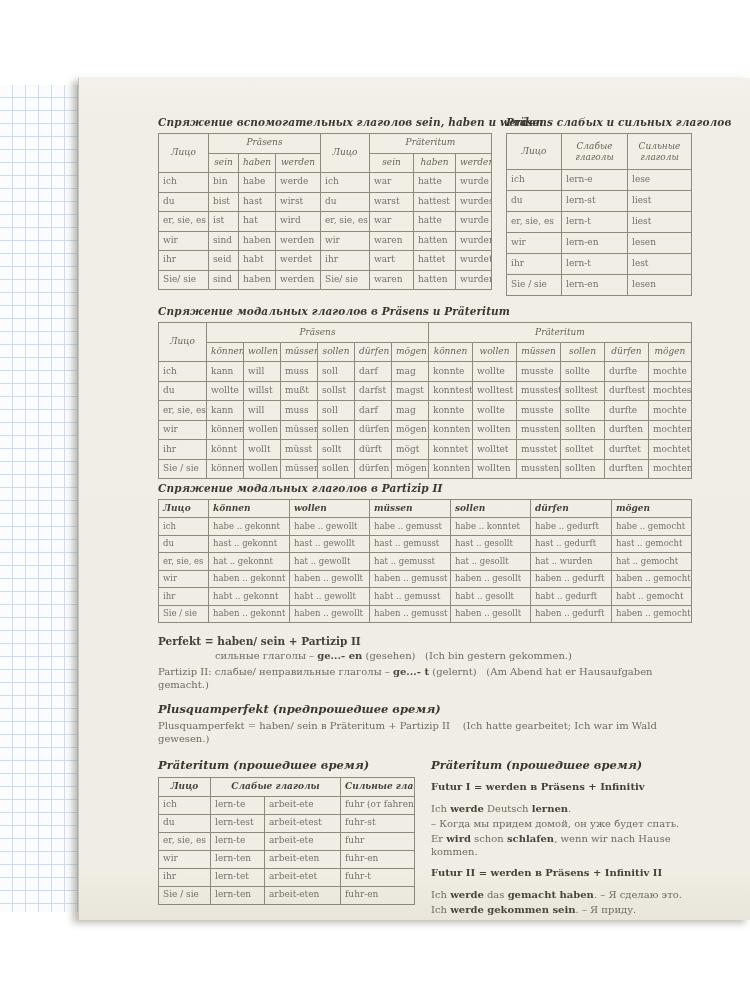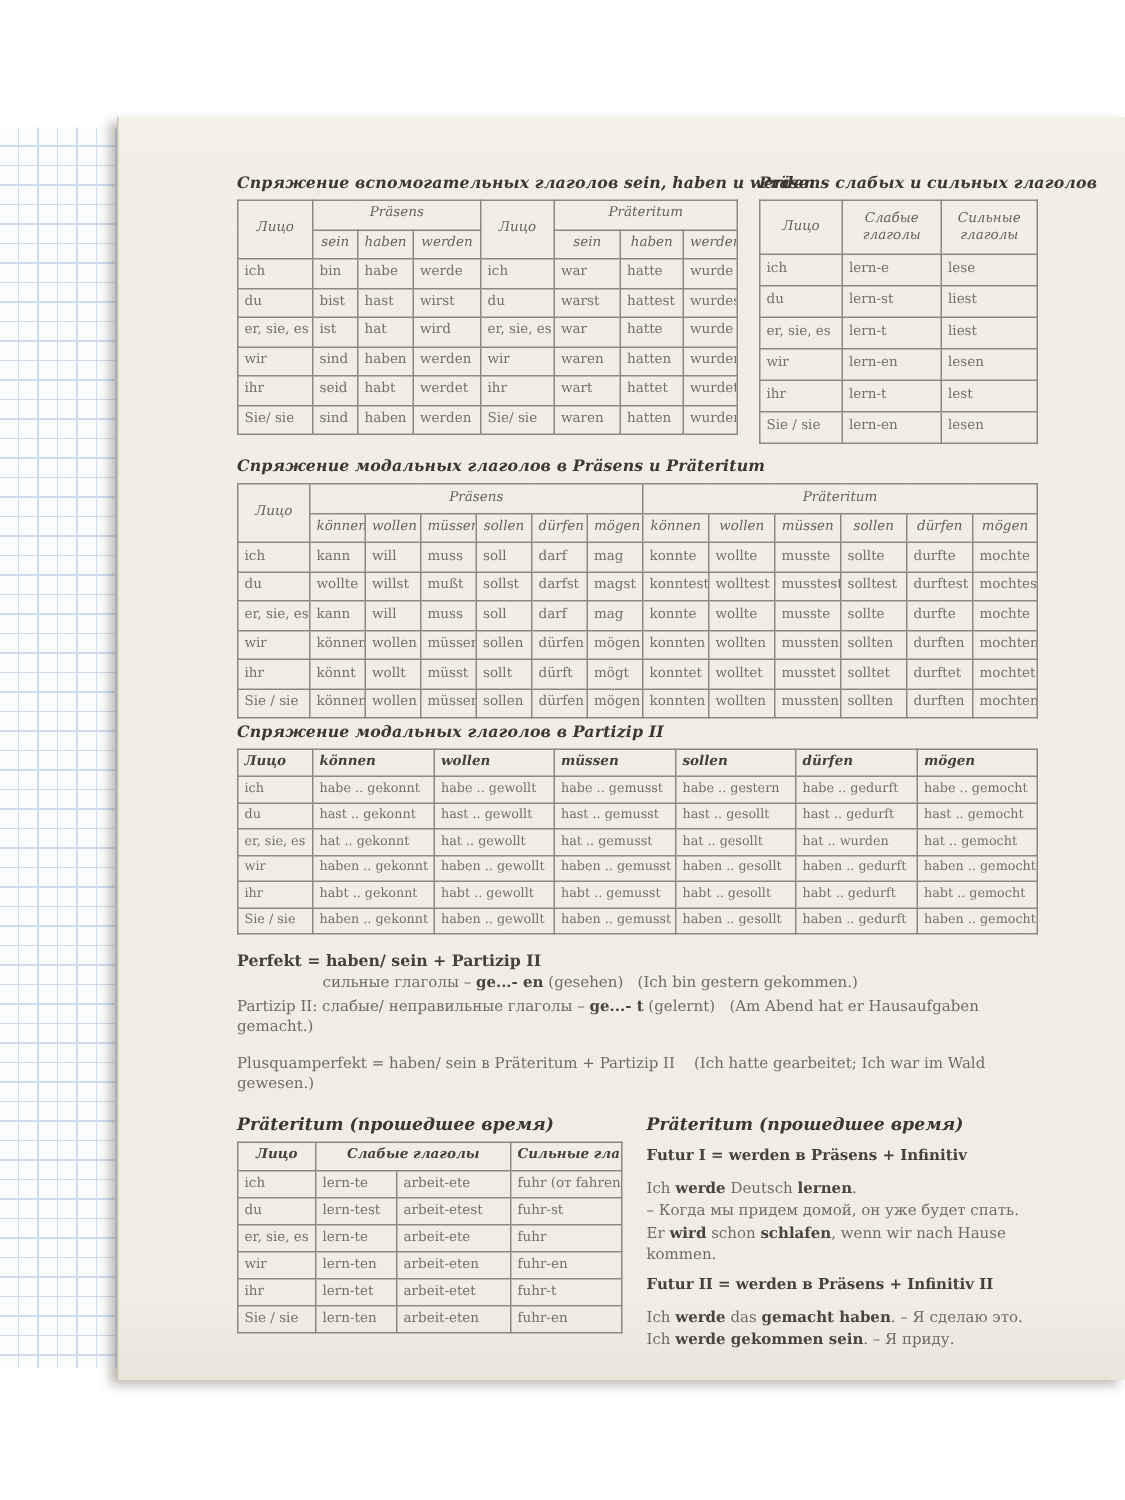--- a/index.html
+++ b/index.html
@@ -380,21 +380,21 @@
             <th>dürfen</th>
             <th>mögen</th>
           </tr>
         </thead>
         <tbody>
             <tr>
               <td>ich</td>
               <td>habe .. gekonnt</td>
               <td>habe .. gewollt</td>
               <td>habe .. gemusst</td>
-              <td>habe .. gestern</td>
+              <td>habe .. konntet</td>
               <td>habe .. gedurft</td>
               <td>habe .. gemocht</td>
             </tr>
             <tr>
               <td>du</td>
               <td>hast .. gekonnt</td>
               <td>hast .. gewollt</td>
               <td>hast .. gemusst</td>
               <td>hast .. gesollt</td>
               <td>hast .. gedurft</td>
@@ -439,20 +439,21 @@
           </tbody>
       </table>
 
       <section class="textsec">
         <div class="formula">Perfekt = haben/ sein + Partizip II</div>
         <div class="line indent"><span>сильные глаголы – </span><span class="b">ge...- en</span><span> (gesehen)   (Ich bin gestern gekommen.)</span></div>
         <div class="line"><span>Partizip II: слабые/ неправильные глаголы – </span><span class="b">ge...- t</span><span> (gelernt)   (Am Abend hat er Hausaufgaben gemacht.)</span></div>
       </section>
 
       <section class="textsec">
+        <h3 class="sec-head">Plusquamperfekt (предпрошедшее время)</h3>
         <div class="line">Plusquamperfekt = haben/ sein в Präteritum + Partizip II    (Ich hatte gearbeitet; Ich war im Wald gewesen.)</div>
       </section>
 
       <div class="row-bottom">
         <section class="col-bleft">
           <h3 class="sec-head">Präteritum (прошедшее время)</h3>
           <table class="tbl bottom-tbl">
             <colgroup>
                 <col style="width:52px">
                 <col style="width:54px">

